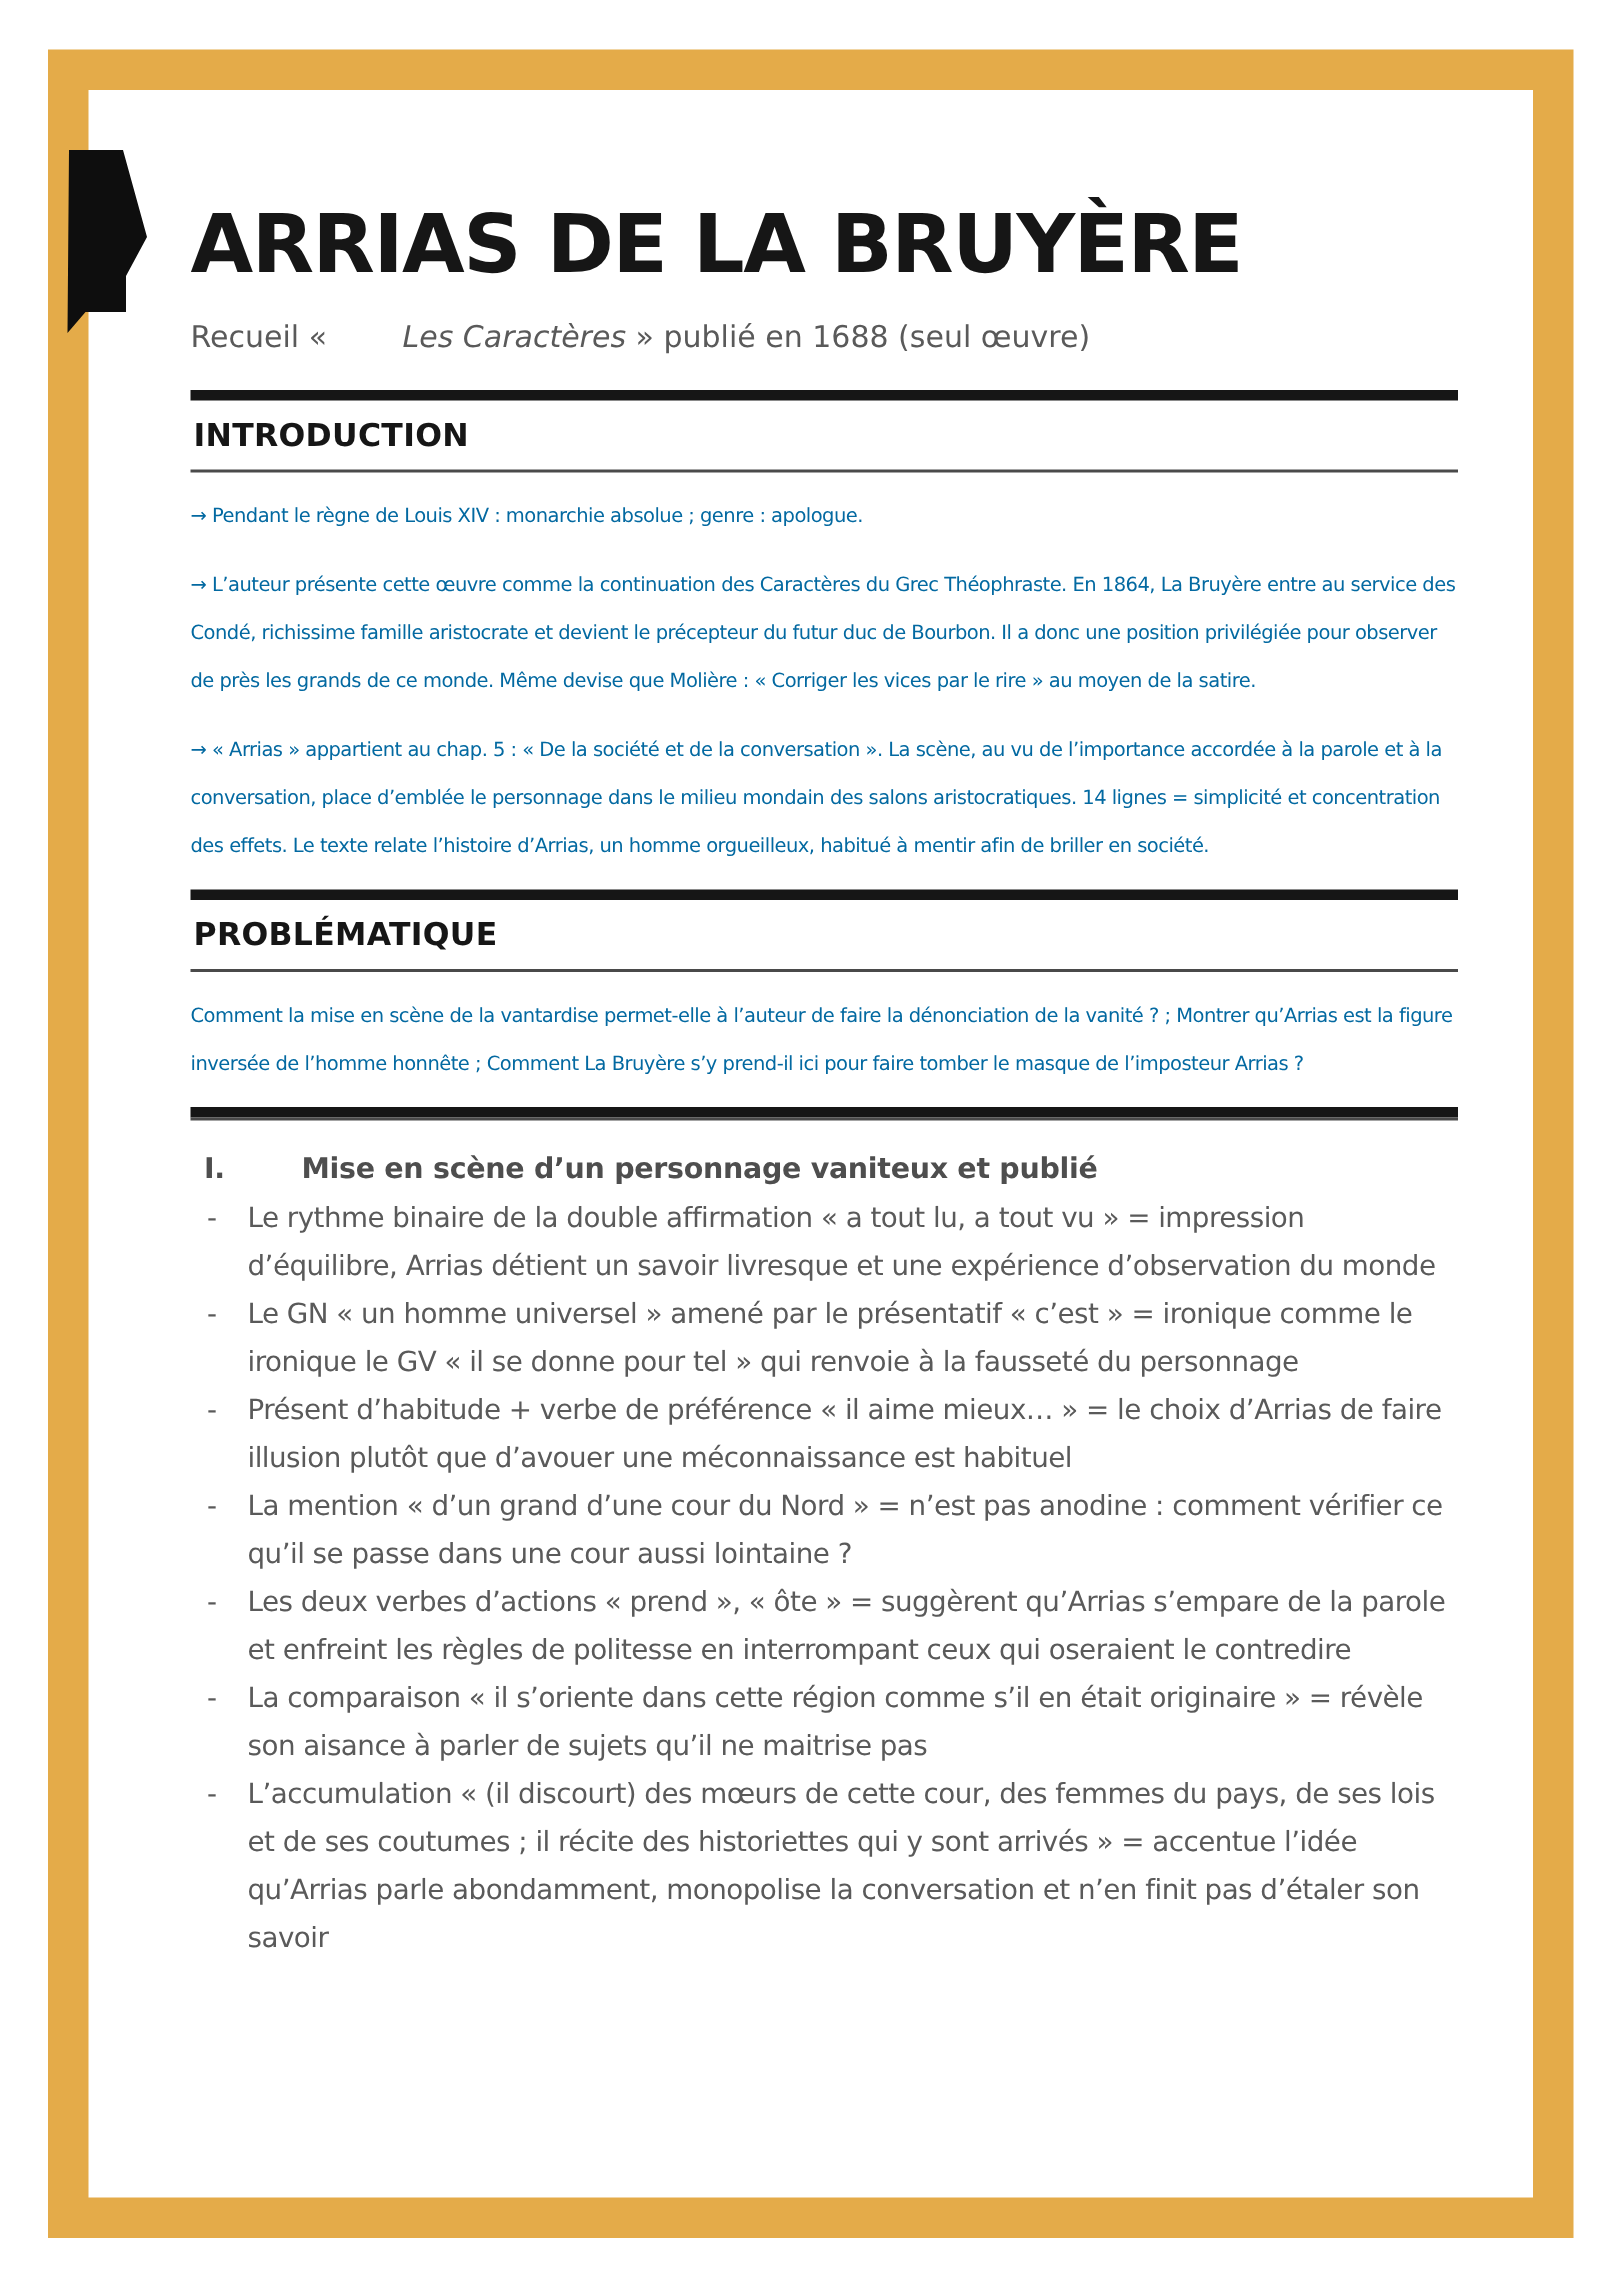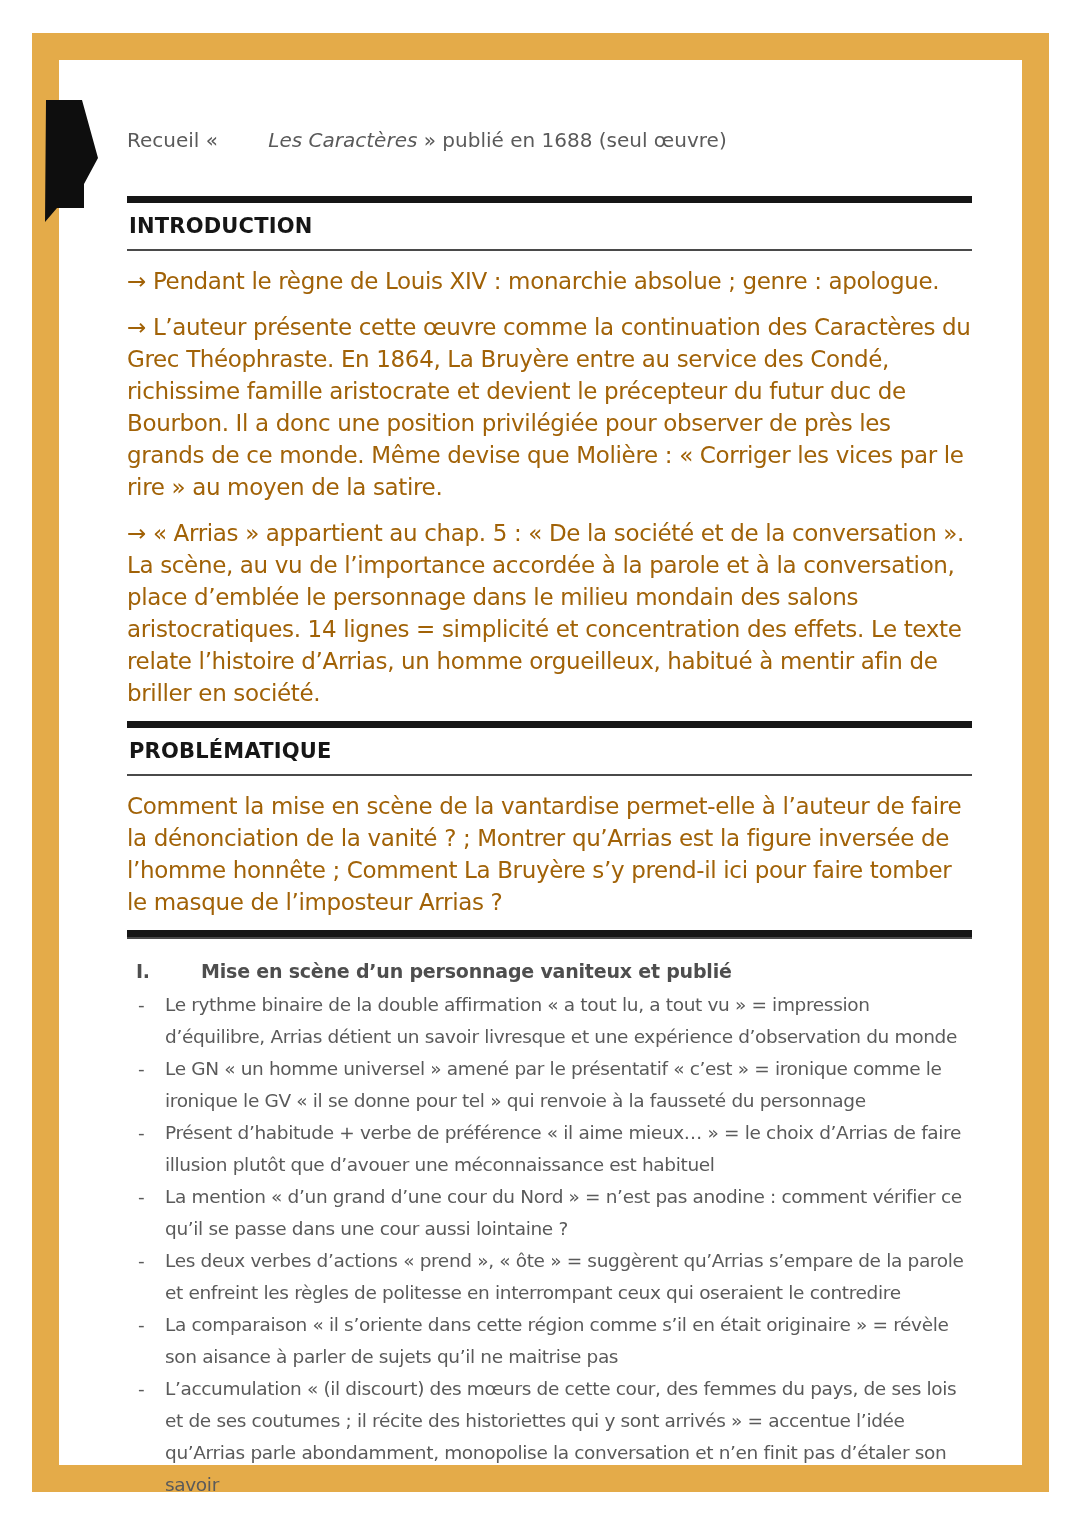--- a/index.html
+++ b/index.html
@@ -29,32 +29,32 @@
     font-weight: bold; color: #161616;
     letter-spacing: -1px;
     white-space: nowrap;
   }
   .subtitle {
     margin-top: 16px;
     font-size: 20px; line-height: 28px; color: #5a5a5a;
   }
   .subtitle .it { font-style: italic; margin-left: 44px; }
   .section { margin-top: 12px; }
-  .section.first { margin-top: 42px; }
+  .section.first { margin-top: 22px; }
   .rule-thick { height: 7px; background: #161616; }
   .rule-thin  { height: 2px; background: #4a4a4a; }
   .sec-heading {
     font-size: 21px; line-height: 25px; font-weight: bold;
     color: #161616; padding: 11px 0 10px 2px;
     letter-spacing: 0.2px;
   }
   .para {
     margin-top: 14px;
-    font-size: 23px; line-height: 32px;
-    letter-spacing: -0.35px; color: #a16207;
+    font-size: 13px; line-height: 32px;
+    letter-spacing: -0.35px; color: #0369a1;
   }
   .subsec {
     display: flex; margin-top: 16px;
     font-size: 19px; line-height: 32px; font-weight: bold;
     color: #4e4e4e; letter-spacing: -0.2px;
   }
   .subsec .num { flex: none; width: 74px; padding-left: 9px; }
   .bullets { margin-top: 2px; }
   .bullet {
     display: flex;
@@ -68,20 +68,21 @@
 </head>
 <body>
 
 <div class="frame"></div>
 
 <svg class="bookmark" viewBox="0 0 56 128" aria-hidden="true">
   <polygon points="2,3 38,3 54,61 40,87 40,111 13,111 1,125" fill="#0E0E0E"></polygon>
 </svg>
 
 <div class="content">
+  <div class="title">ARRIAS DE LA BRUYÈRE</div>
   <div class="subtitle"><span>Recueil « </span><span class="it ">Les Caractères</span><span> » publié en 1688 (seul œuvre)</span></div>
   <div id="sections-root">
       <div class="section first">
         <div class="rule-thick"></div>
         <div class="sec-heading">INTRODUCTION</div>
         <div class="rule-thin"></div>
         <div class="para">→ Pendant le règne de Louis XIV : monarchie absolue ; genre : apologue.</div>
         <div class="para">→ L’auteur présente cette œuvre comme la continuation des Caractères du Grec Théophraste. En 1864, La Bruyère entre au service des Condé, richissime famille aristocrate et devient le précepteur du futur duc de Bourbon. Il a donc une position privilégiée pour observer de près les grands de ce monde. Même devise que Molière : « Corriger les vices par le rire » au moyen de la satire.</div>
         <div class="para">→ « Arrias » appartient au chap. 5 : « De la société et de la conversation ». La scène, au vu de l’importance accordée à la parole et à la conversation, place d’emblée le personnage dans le milieu mondain des salons aristocratiques. 14 lignes = simplicité et concentration des effets. Le texte relate l’histoire d’Arrias, un homme orgueilleux, habitué à mentir afin de briller en société.</div>
       </div>

